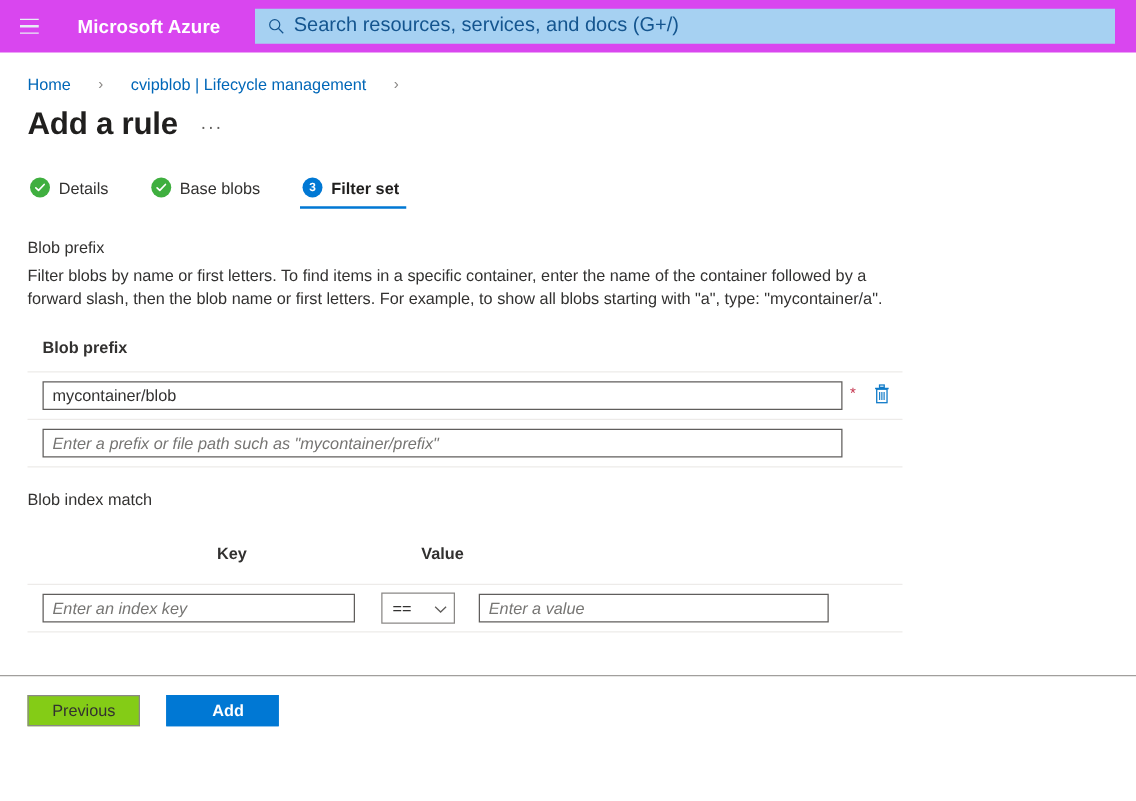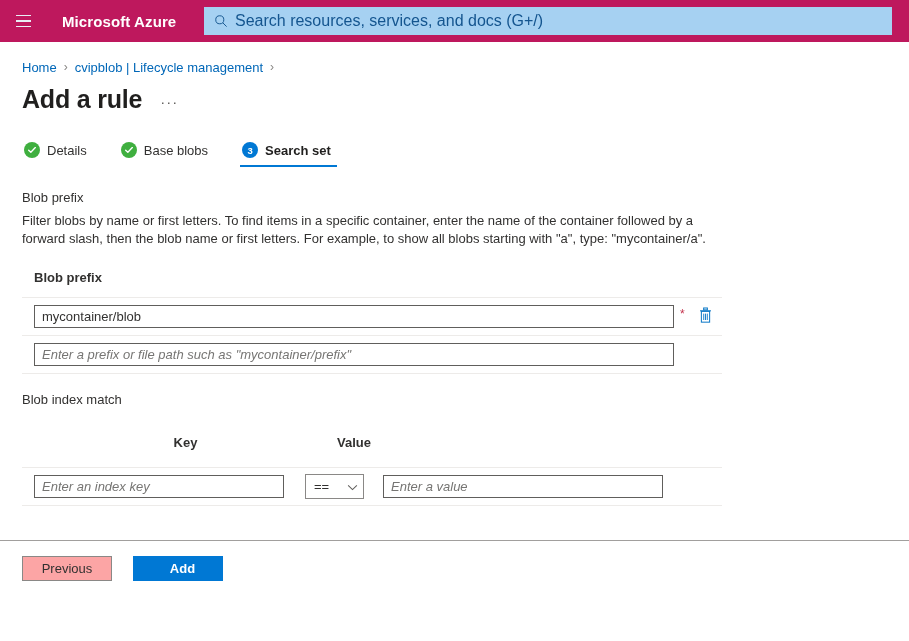--- a/index.html
+++ b/index.html
@@ -13,21 +13,21 @@
     font-family: "Liberation Sans", sans-serif;
     font-size: 13px;
     color: #323130;
     overflow: hidden;
     -webkit-font-smoothing: antialiased;
   }
 
   
   .topbar {
     height: 42px;
-    background: #be185d;
+    background: #d946ef;
     display: flex;
     align-items: center;
     position: relative;
   }
   .hamburger {
     width: 42px;
     height: 42px;
     display: flex;
     flex-direction: column;
     align-items: center;
@@ -83,21 +83,21 @@
     color: #14558f;
     opacity: 1;
   }
 
   
   .breadcrumb {
     margin: 16px 0 0 22px;
     font-size: 13px;
     display: flex;
     align-items: center;
-    gap: 7px;
+    gap: 22px;
     height: 18px;
   }
   .crumb-link {
     color: #0067b8;
     text-decoration: none;
     cursor: pointer;
     white-space: nowrap;
   }
   .crumb-sep {
     color: #8a8886;
@@ -319,21 +319,21 @@
   .btn {
     height: 25px;
     min-width: 90px;
     font-family: "Liberation Sans", sans-serif;
     font-size: 13px;
     cursor: pointer;
     padding: 0 12px;
     box-sizing: border-box;
   }
   .btn-secondary {
-    background: #fca5a5;
+    background: #84cc16;
     border: 1px solid #8a8886;
     color: #323130;
   }
   .btn-primary {
     background: #0078d4;
     border: 1px solid #0078d4;
     color: #ffffff;
     font-weight: bold;
     padding-left: 21px;
   }
@@ -386,21 +386,21 @@
     <span class="step-check">
       <svg width="10" height="10" viewBox="0 0 12 12">
         <polyline points="2,6.3 4.6,8.8 10,3.1" fill="none" stroke="#ffffff" stroke-width="1.6" stroke-linecap="round" stroke-linejoin="round"></polyline>
       </svg>
     </span>
     <span class="tab-label">Base blobs</span>
   </div>
 
   <div class="tab active">
     <span class="step-num">3</span>
-    <span class="tab-label">Search set</span>
+    <span class="tab-label">Filter set</span>
   </div>
 
 </div>
 
 <div class="content">
 
   <div class="section-title">Blob prefix</div>
   <div class="section-desc">Filter blobs by name or first letters. To find items in a specific container, enter the name of the container followed by a forward slash, then the blob name or first letters. For example, to show all blobs starting with "a", type: "mycontainer/a".</div>
 
   <div class="field-group">

